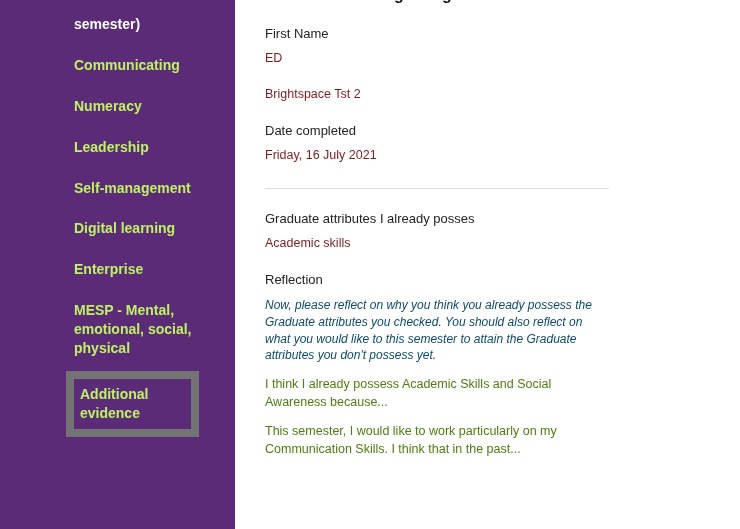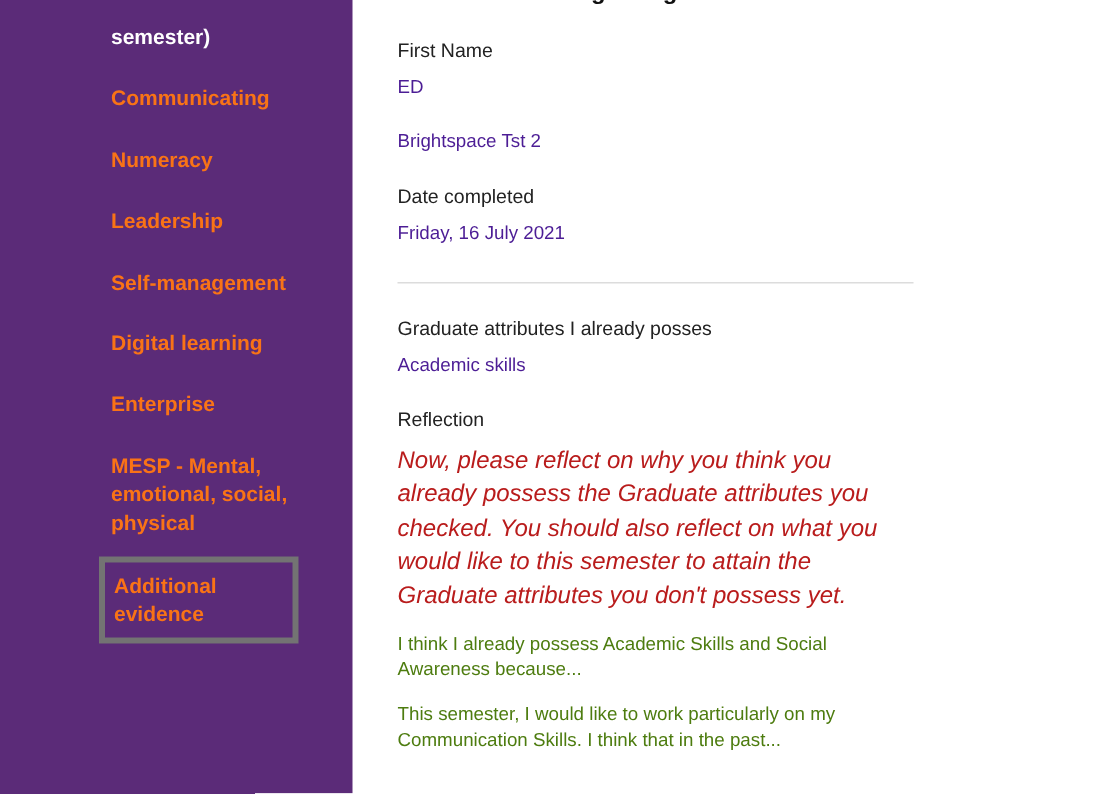--- a/index.html
+++ b/index.html
@@ -21,32 +21,32 @@
   .sidebar {
     width: 235px;
     background: #5b2b78;
     padding: 0 0 0 0;
     flex-shrink: 0;
   }
   .sidebar-inner {
     padding: 4px 0 0 0;
   }
   .sidebar-item {
-    color: #f97316;
+    color: #bef264;
     font-weight: bold;
     font-size: 14px;
     padding: 11px 36px 11px 74px;
     line-height: 1.35;
     cursor: pointer;
   }
   .sidebar-item.active {
     color: #fff;
   }
   .highlight-box {
-    border: 4px solid #737373;
+    border: 8px solid #737373;
     margin: 2px 36px 2px 66px;
     padding: 6px 4px 6px 6px;
   }
   .highlight-box .sidebar-item {
     padding: 0;
     margin: 0;
   }
 
   .main {
     flex: 1;
@@ -64,32 +64,32 @@
     margin-top: 22px;
   }
   .field-label {
     font-weight: normal;
     font-size: 13px;
     color: #222;
     margin-bottom: 10px;
   }
   .field-value {
     font-size: 12.5px;
-    color: #4c1d95;
+    color: #7f1d1d;
     margin-bottom: 6px;
   }
   .divider {
     border: none;
     border-top: 1px solid #dcdcdc;
     margin: 26px 0 0 0;
   }
   .instruction {
     font-style: italic;
-    font-size: 16px;
-    color: #b91c1c;
+    font-size: 12px;
+    color: #0c4a6e;
     line-height: 1.4;
     margin-bottom: 12px;
   }
   .para {
     font-size: 12.5px;
     color: #4d7c0f;
     line-height: 1.4;
     margin-bottom: 12px;
   }
 </style>

